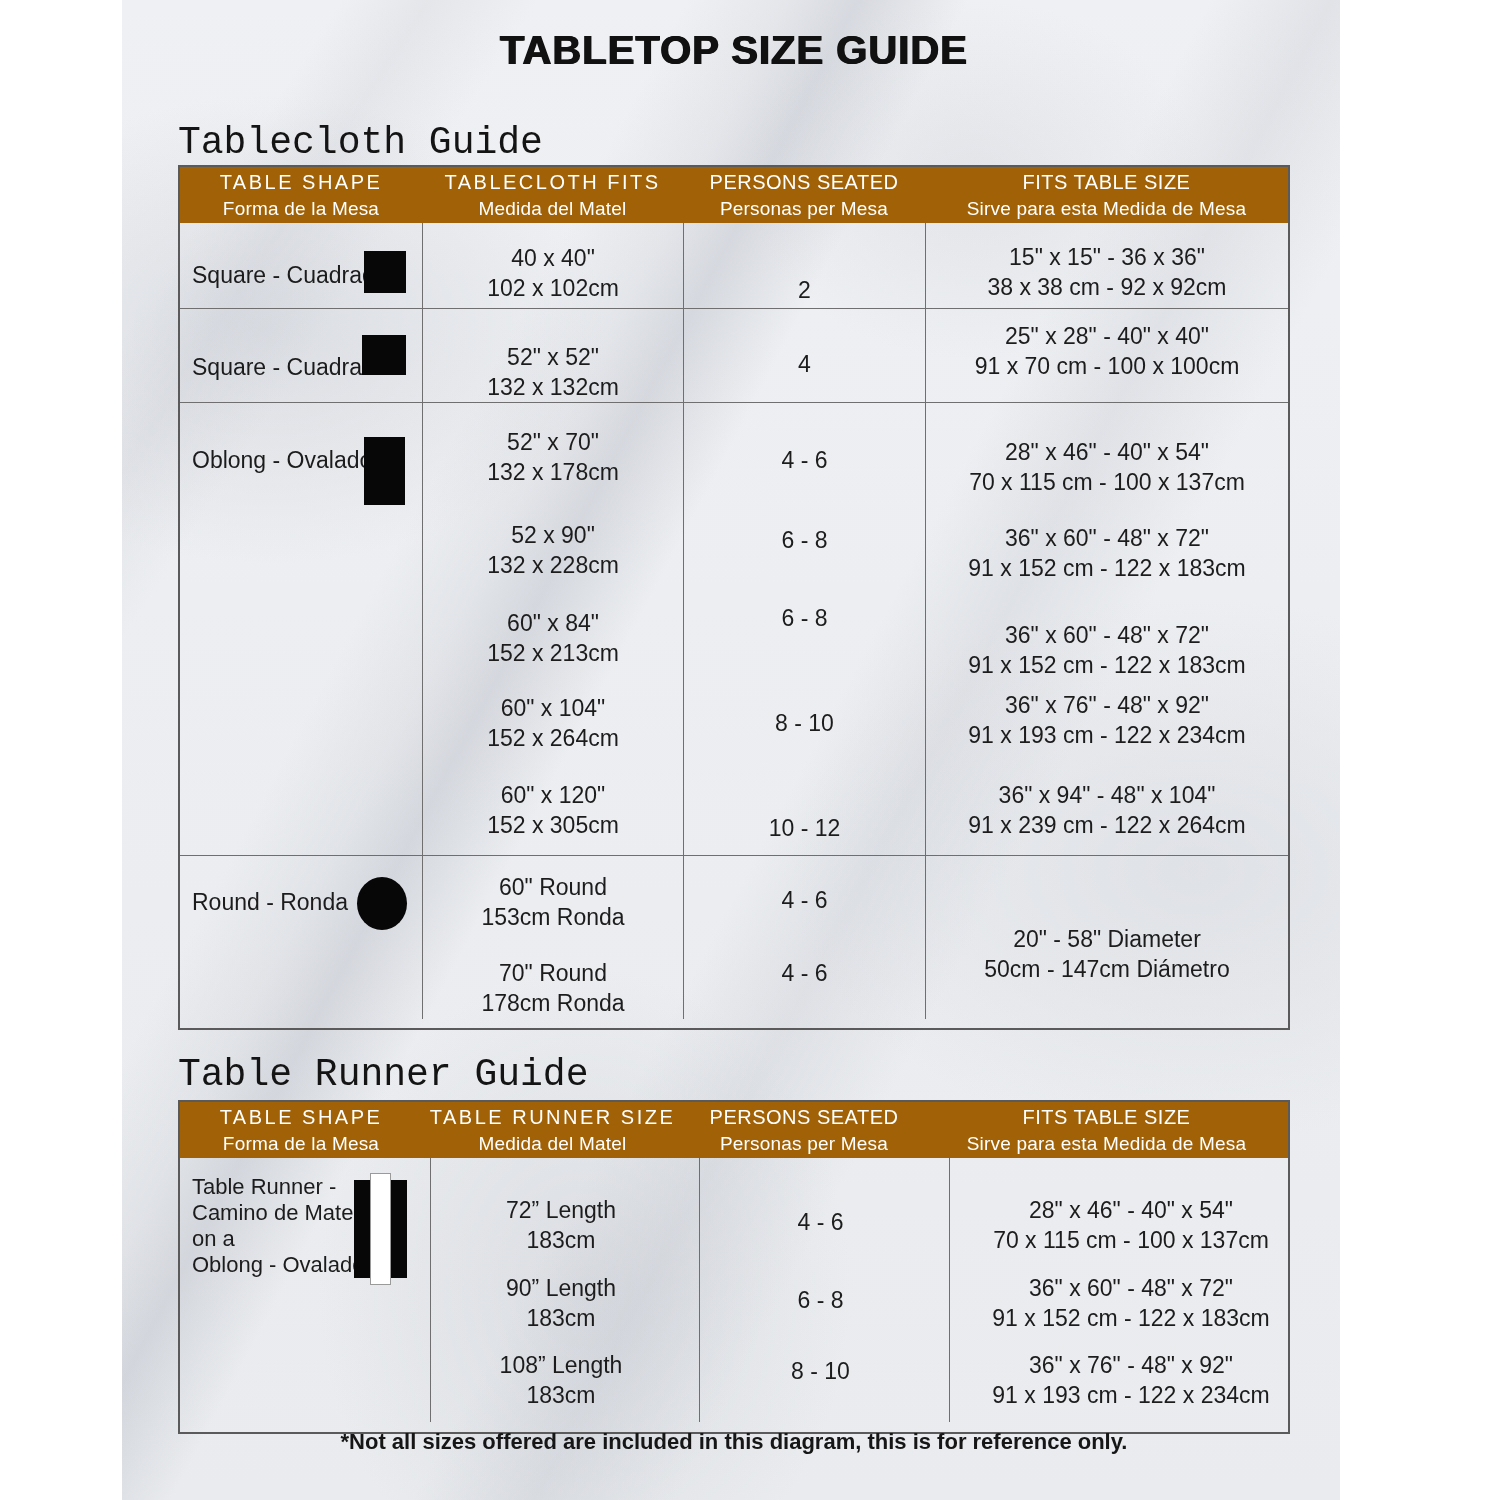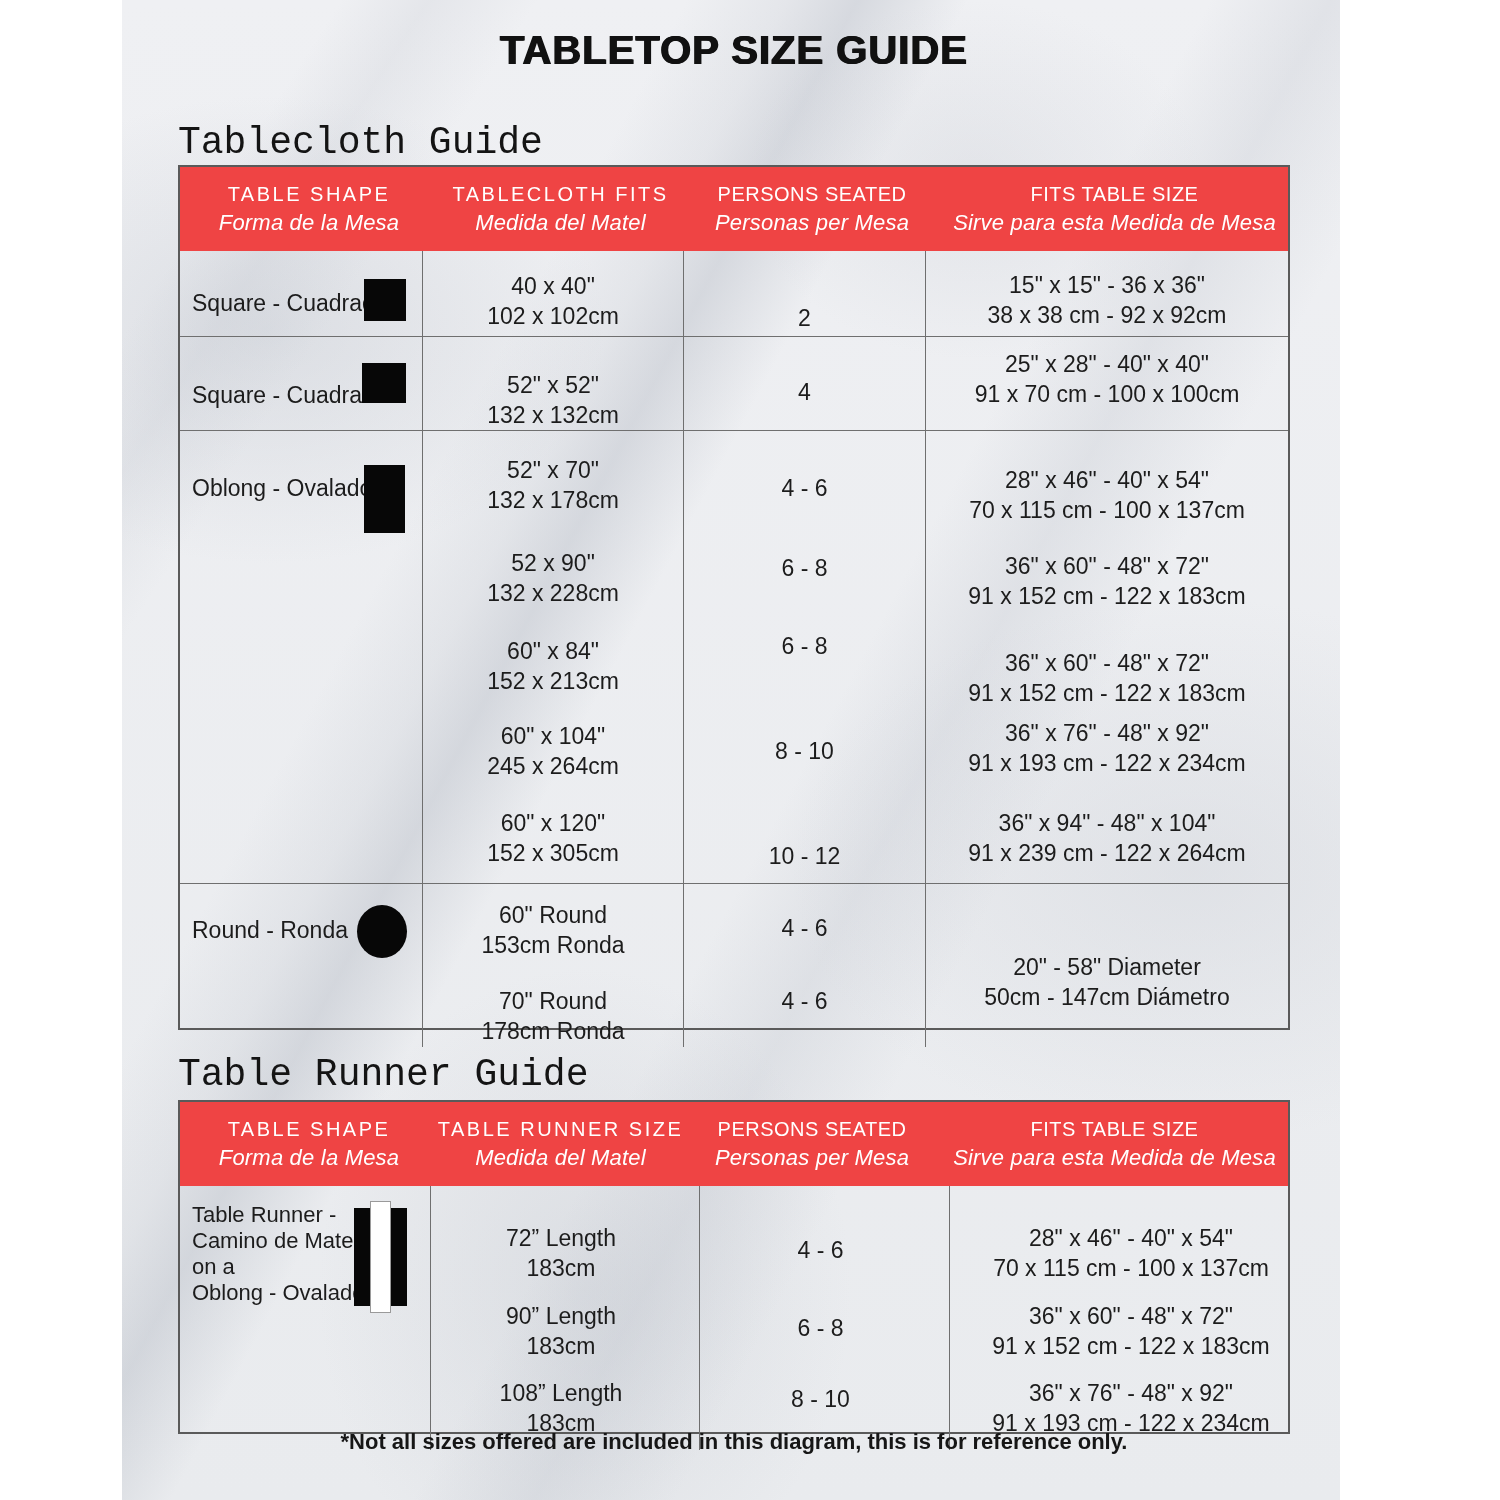--- a/index.html
+++ b/index.html
@@ -19,25 +19,25 @@
   .content{position:absolute;left:178px;top:0;width:1112px;height:1500px;}
   .title{position:absolute;left:0;top:28px;width:1112px;text-align:center;
     font-size:40px;font-weight:bold;letter-spacing:1px;color:#111;
     text-shadow:0.7px 0 0 #111, -0.7px 0 0 #111;}
   .sec-title{position:absolute;width:1112px;text-align:left;font-size:38px;font-weight:normal;color:#141414;font-family:Liberation Mono, monospace;}
   .sec1{top:121px;}
   .sec2{top:1053px;}
   .guide-table{position:absolute;left:0;width:1112px;border:2px solid #5a5a5a;box-sizing:border-box;background:transparent;}
   .t1{top:165px;height:865px;}
   .t2{top:1100px;height:334px;}
-  .thead{display:grid;grid-template-columns:242px 261px 242px 363px;height:84px;background:#ef4444;padding-left:8px;}
+  .thead{display:grid;grid-template-columns:242px 261px 242px 363px;height:56px;background:#a16207;}
   .hcell{display:flex;flex-direction:column;align-items:center;justify-content:center;color:#ffffff;}
   .hen{font-size:20px;letter-spacing:2.5px;}
   .hen.tight{letter-spacing:0.5px;}
-  .hes{font-size:22px;margin-top:4px;letter-spacing:0.2px;font-style:italic;}
+  .hes{font-size:19px;margin-top:4px;letter-spacing:0.2px;}
   .tbody{position:relative;}
   .tr{display:grid;grid-template-columns:242px 261px 242px 363px;position:relative;}
   .tr + .tr{border-top:1px solid #6f6f6f;}
   .td{position:relative;border-left:1px solid #6f6f6f;box-sizing:border-box;}
   .td:first-child{border-left:none;}
   .r1{height:85px;}
   .r2{height:93px;}
   .rob{height:452px;}
   .rrd{height:163px;}
   .rrun{height:264px;gap:8px;}
@@ -140,21 +140,21 @@
             <div class="pair" style="top:117px;">
               <div>52 x 90"</div>
               <div>132 x 228cm</div>
             </div>
             <div class="pair" style="top:205px;">
               <div>60" x 84"</div>
               <div>152 x 213cm</div>
             </div>
             <div class="pair" style="top:290px;">
               <div>60" x 104"</div>
-              <div>245 x 264cm</div>
+              <div>152 x 264cm</div>
             </div>
             <div class="pair" style="top:377px;">
               <div>60" x 120"</div>
               <div>152 x 305cm</div>
             </div>
           </div>
           <div class="td">
             <div class="single" style="top:44px;">4 - 6</div>
             <div class="single" style="top:124px;">6 - 8</div>
             <div class="single" style="top:202px;">6 - 8</div>

